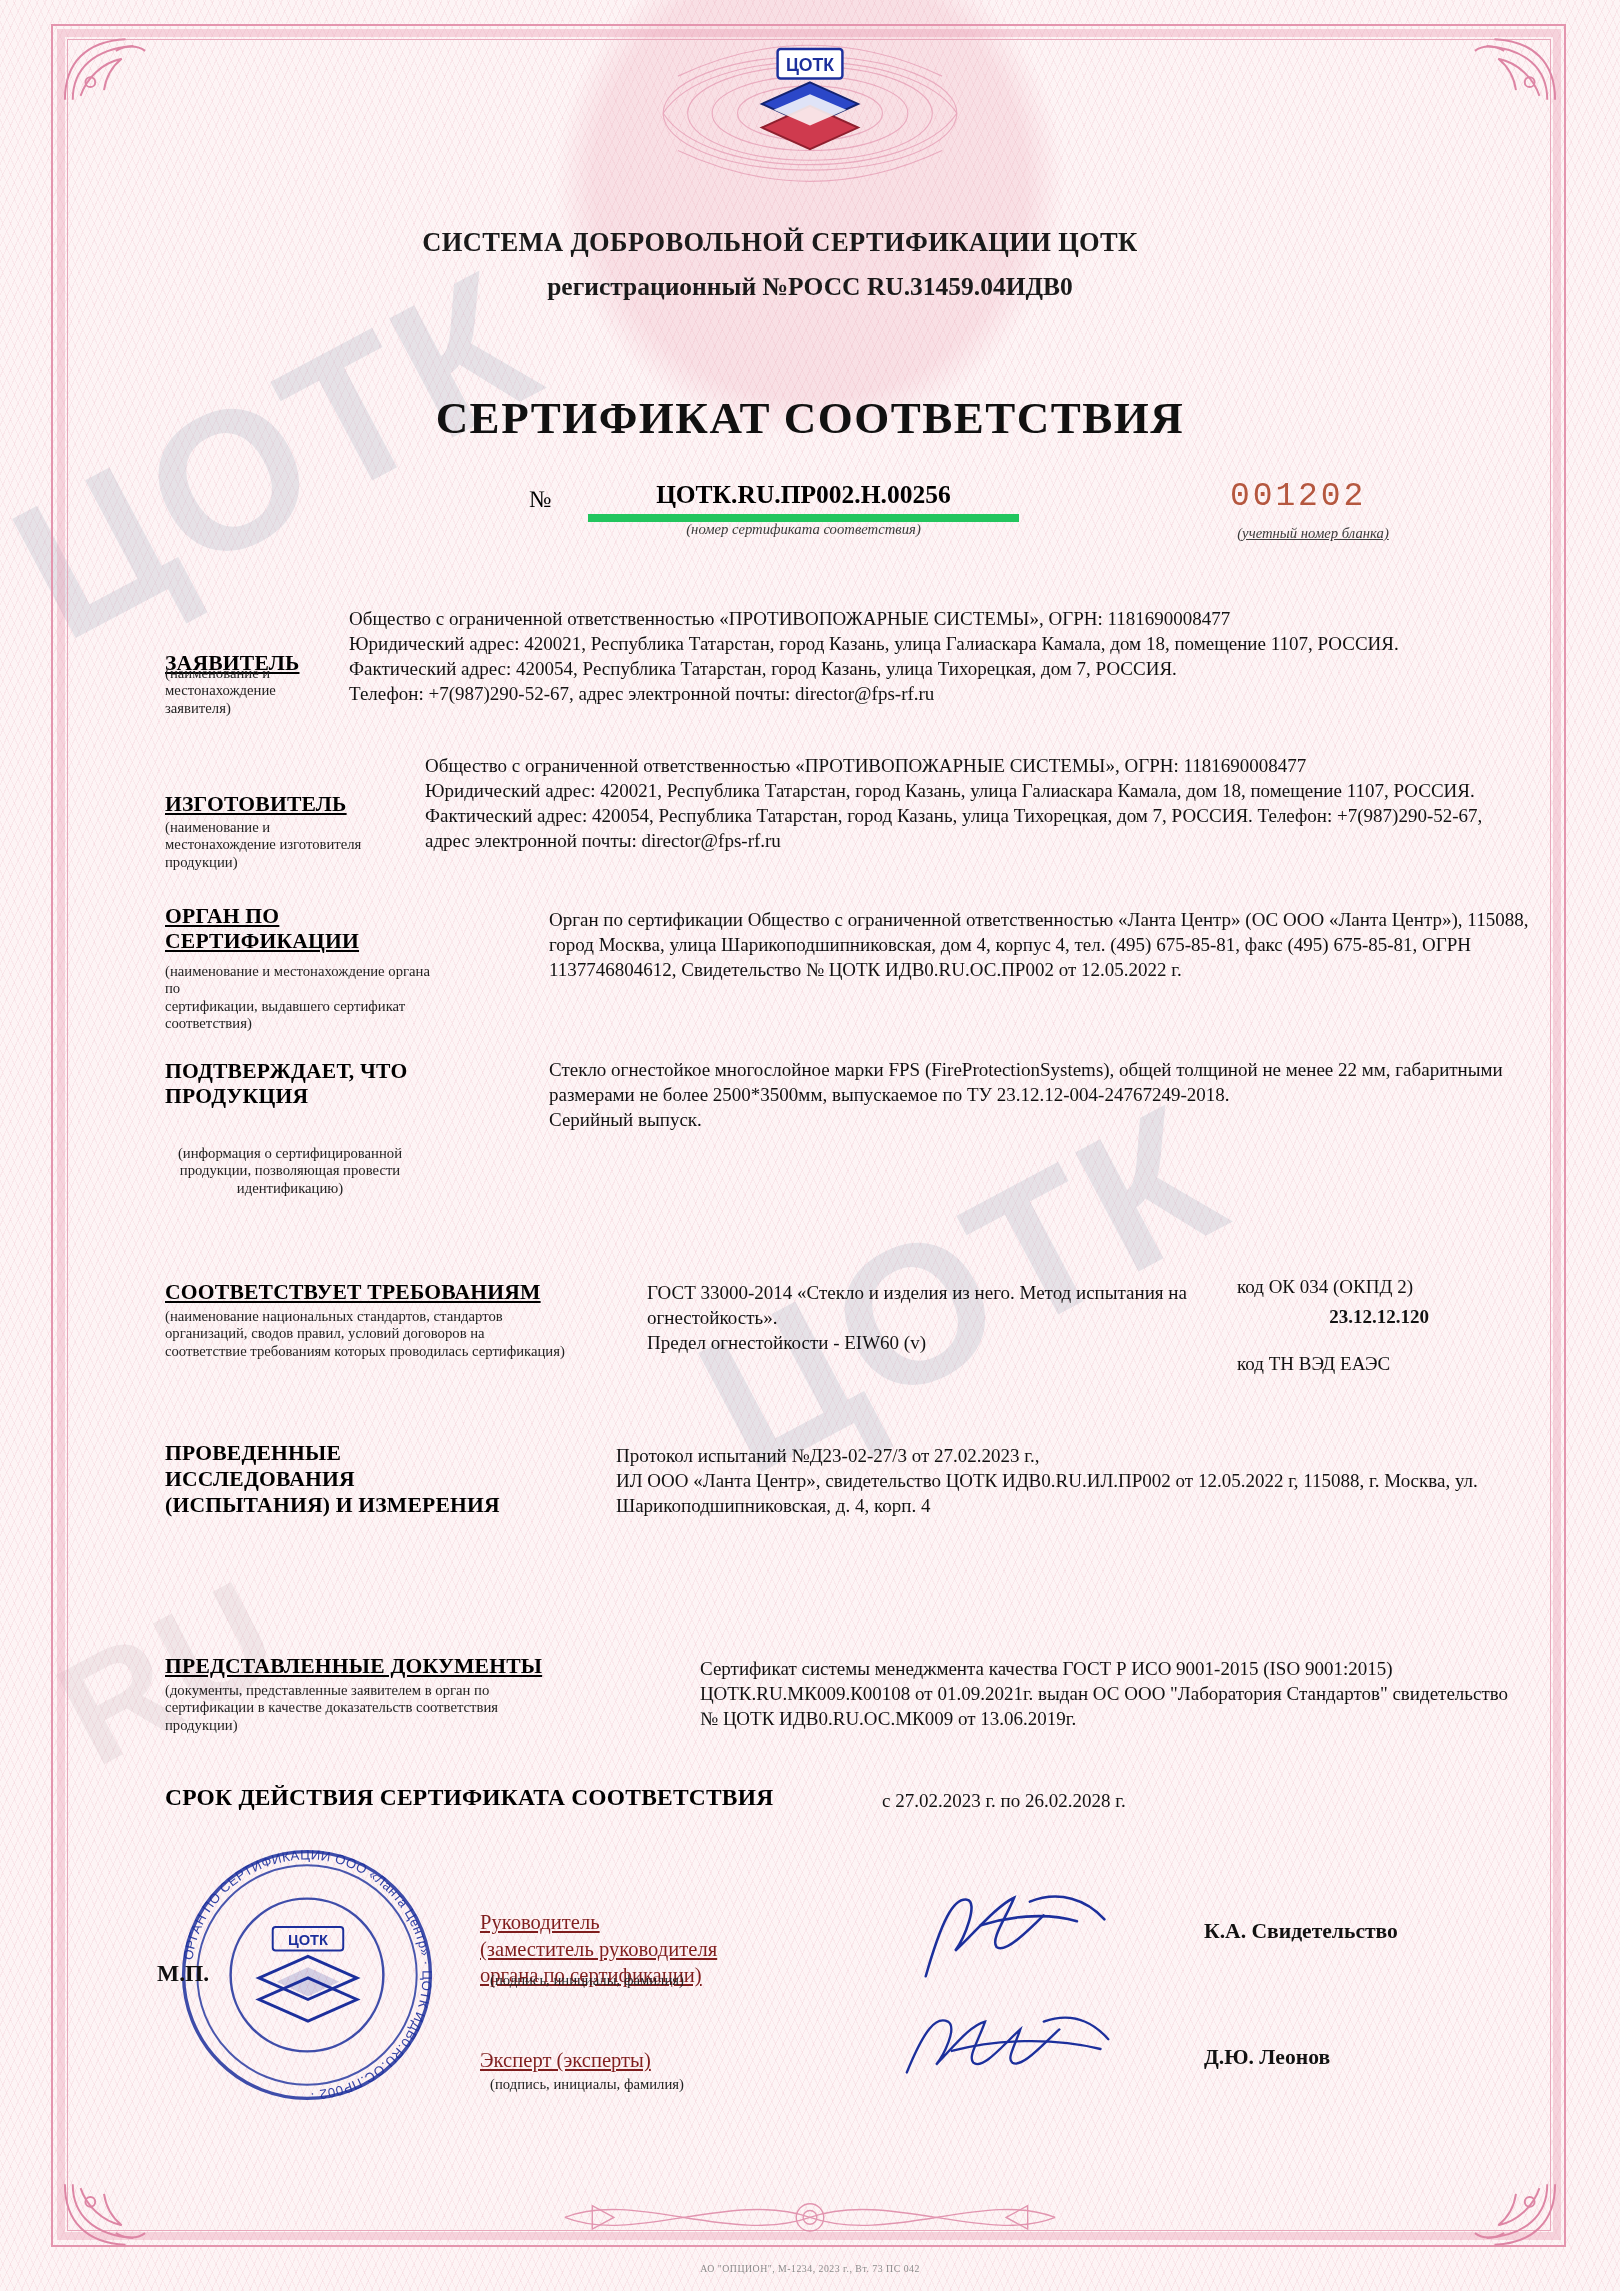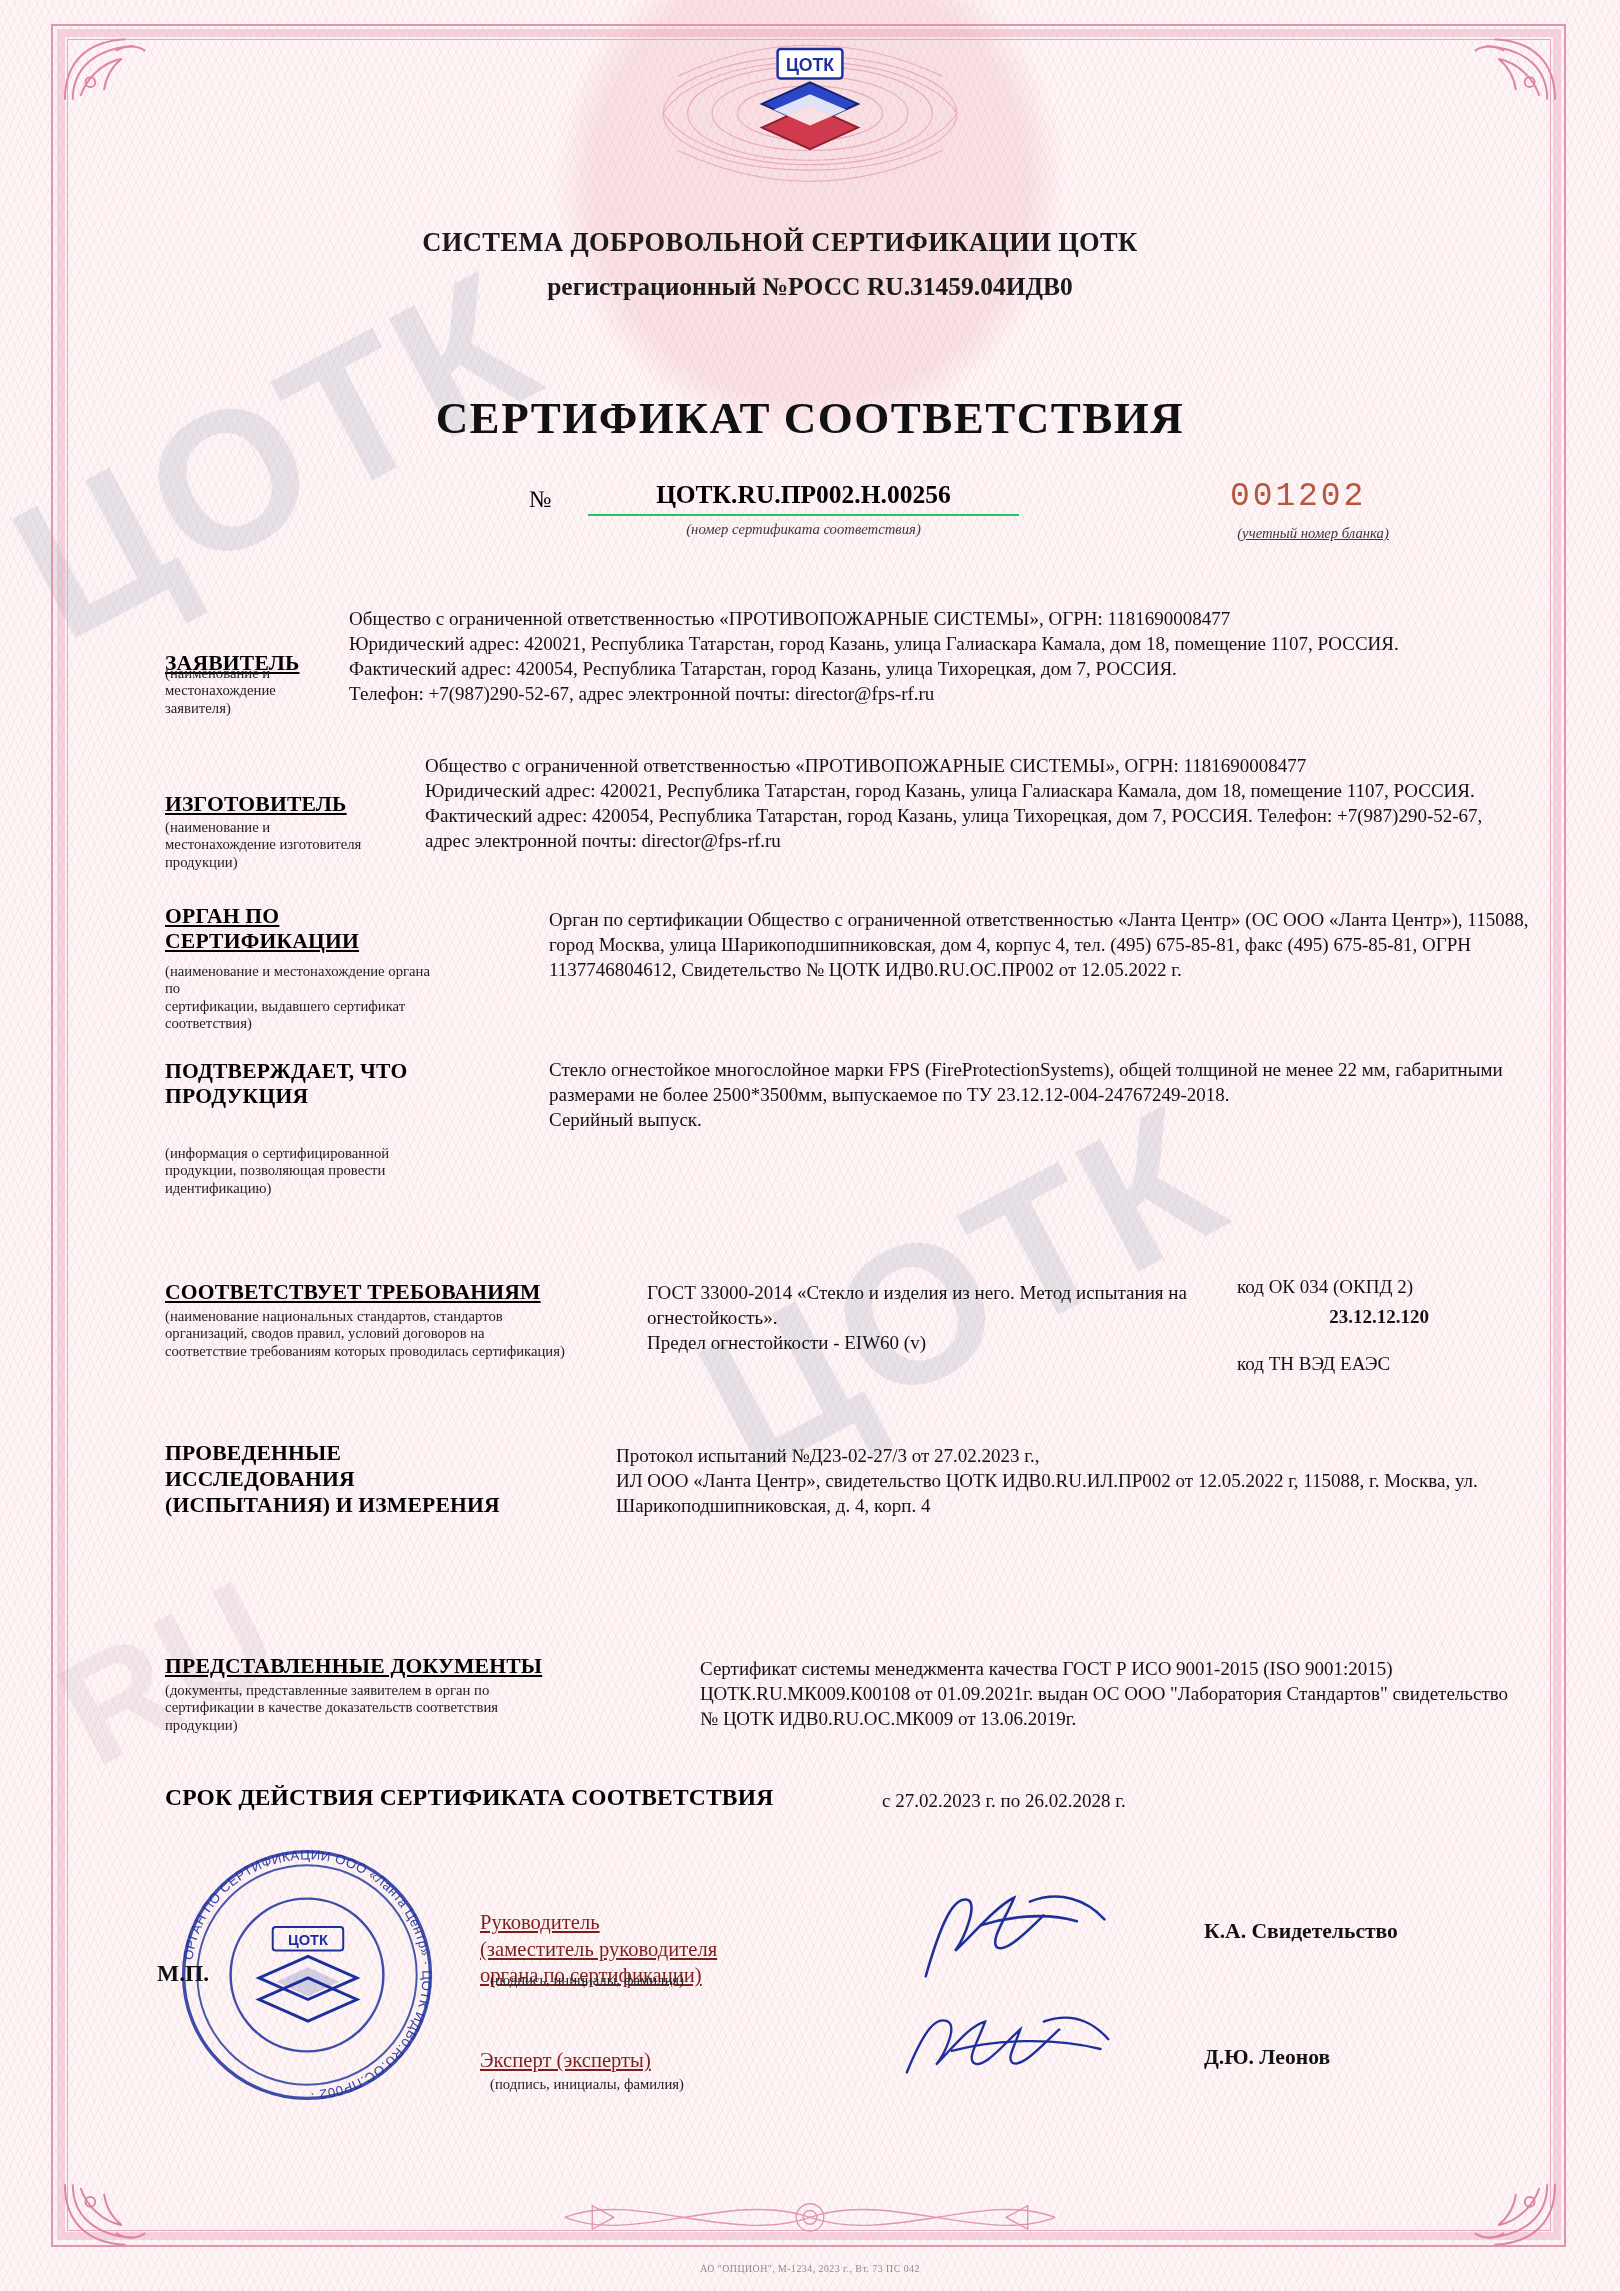--- a/index.html
+++ b/index.html
@@ -172,21 +172,21 @@
     left: 529px; top: 5.9px;
     font-size: 23.5px;
   }
   .num-value {
     position: absolute;
     left: 588px; top: 0px;
     width: 431px;
     text-align: center;
     font-size: 25.5px;
     font-weight: bold;
-    border-bottom: 2px solid #22c55e;
+    border-bottom: 8px solid #22c55e;
     padding-bottom: 3.9px;
   }
   .num-caption {
     position: absolute;
     left: 588px; top: 41px;
     width: 431px;
     text-align: center;
     font-size: 14.7px;
     font-style: italic;
     color: #3a3a3a;
@@ -395,21 +395,21 @@
 
     <div class="f-label u" style="left:165px; top:904px; width:255px; white-space:pre-line; line-height:1.18;">ОРГАН ПО
 СЕРТИФИКАЦИИ</div>
     <div class="f-sub" style="left:165px; top:963px; width:274px; white-space:pre-line;">(наименование и местонахождение органа по
 сертификации, выдавшего сертификат
 соответствия)</div>
     <div class="f-body" style="left:549px; top:907px; width:980px; white-space:pre-line;">Орган по сертификации Общество с ограниченной ответственностью «Ланта Центр» (ОС ООО «Ланта Центр»), 115088, город Москва, улица Шарикоподшипниковская, дом 4, корпус 4, тел. (495) 675-85-81, факс (495) 675-85-81, ОГРН 1137746804612, Свидетельство № ЦОТК ИДВ0.RU.ОС.ПР002 от 12.05.2022 г.</div>
 
     <div class="f-label" style="left:165px; top:1059px; width:294px; white-space:pre-line; line-height:1.18;">ПОДТВЕРЖДАЕТ, ЧТО
 ПРОДУКЦИЯ</div>
-    <div class="f-sub" style="left:165px; top:1145px; width:284px; white-space:pre-line;">(информация о сертифицированной
+    <div class="f-sub" style="left:148px; top:1145px; width:284px; white-space:pre-line;text-align:center;">(информация о сертифицированной
 продукции, позволяющая провести
 идентификацию)</div>
     <div class="f-body" style="left:549px; top:1057px; width:961px; white-space:pre-line;">Стекло огнестойкое многослойное марки FPS (FireProtectionSystems), общей толщиной не менее 22 мм, габаритными  размерами не более 2500*3500мм, выпускаемое по ТУ 23.12.12-004-24767249-2018.
 Серийный выпуск.</div>
 
     <div class="f-label u" style="left:165px; top:1280px;">СООТВЕТСТВУЕТ ТРЕБОВАНИЯМ</div>
     <div class="f-sub" style="left:165px; top:1308px; width:451px; white-space:pre-line;">(наименование национальных стандартов, стандартов
 организаций,  сводов правил, условий договоров на
 соответствие требованиям которых проводилась сертификация)</div>
     <div class="f-body" style="left:647px; top:1280px; width:568px; white-space:pre-line;">ГОСТ 33000-2014 «Стекло и изделия из него. Метод испытания на огнестойкость».

